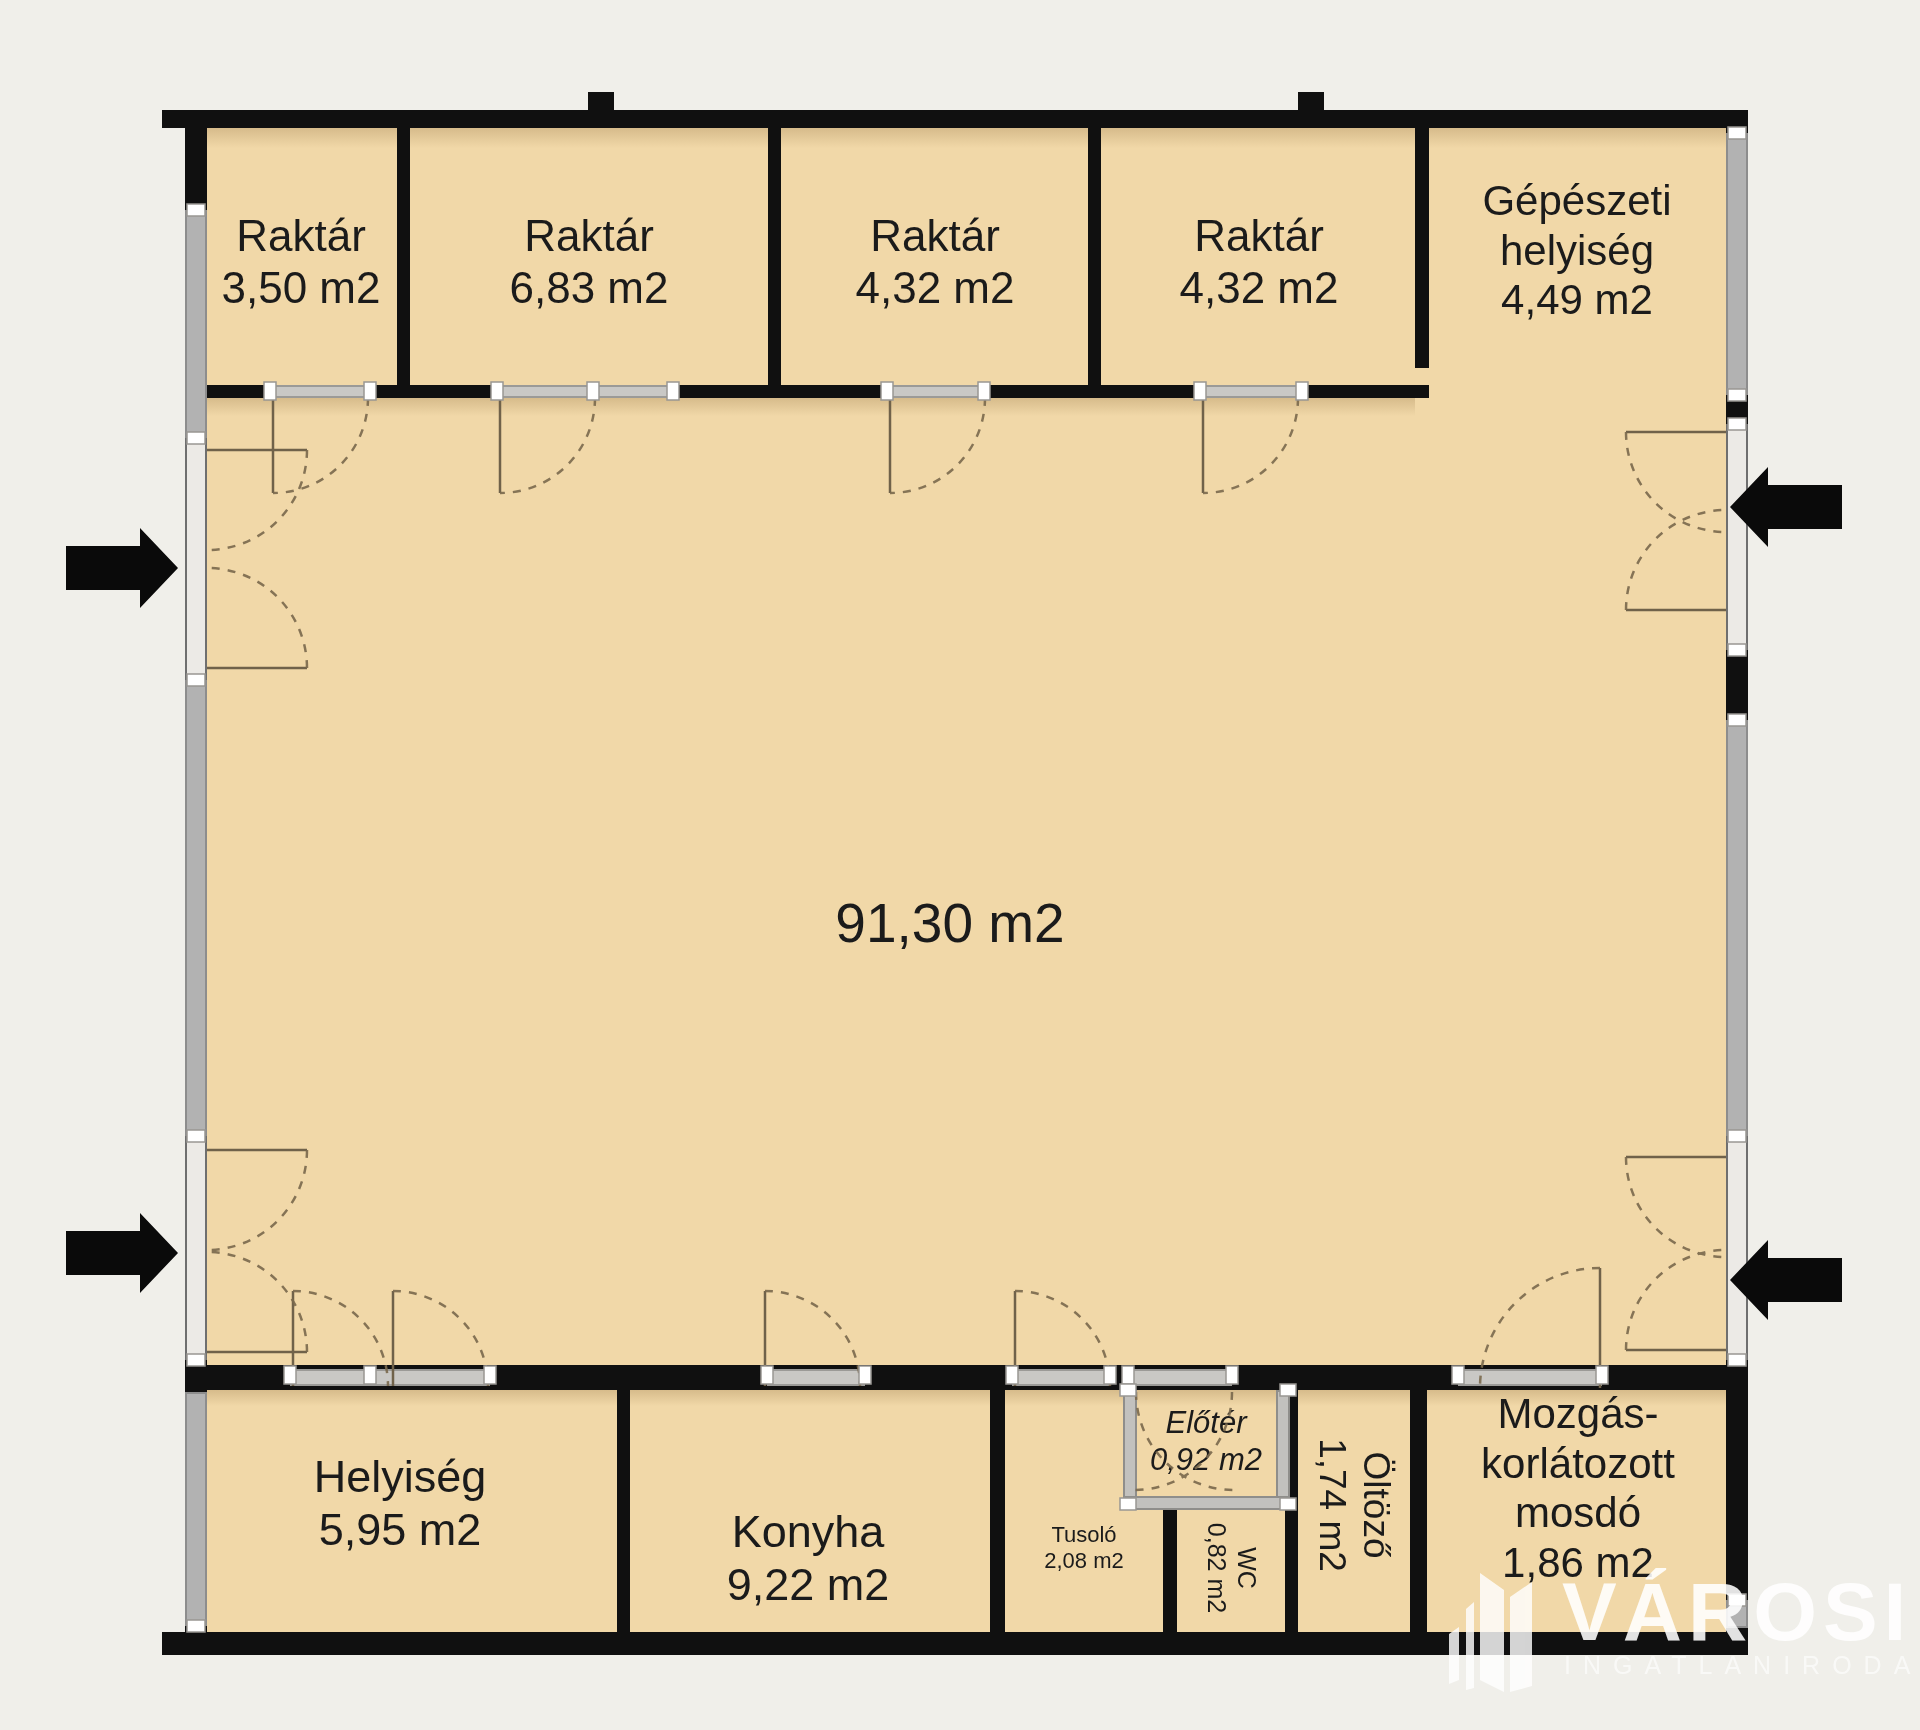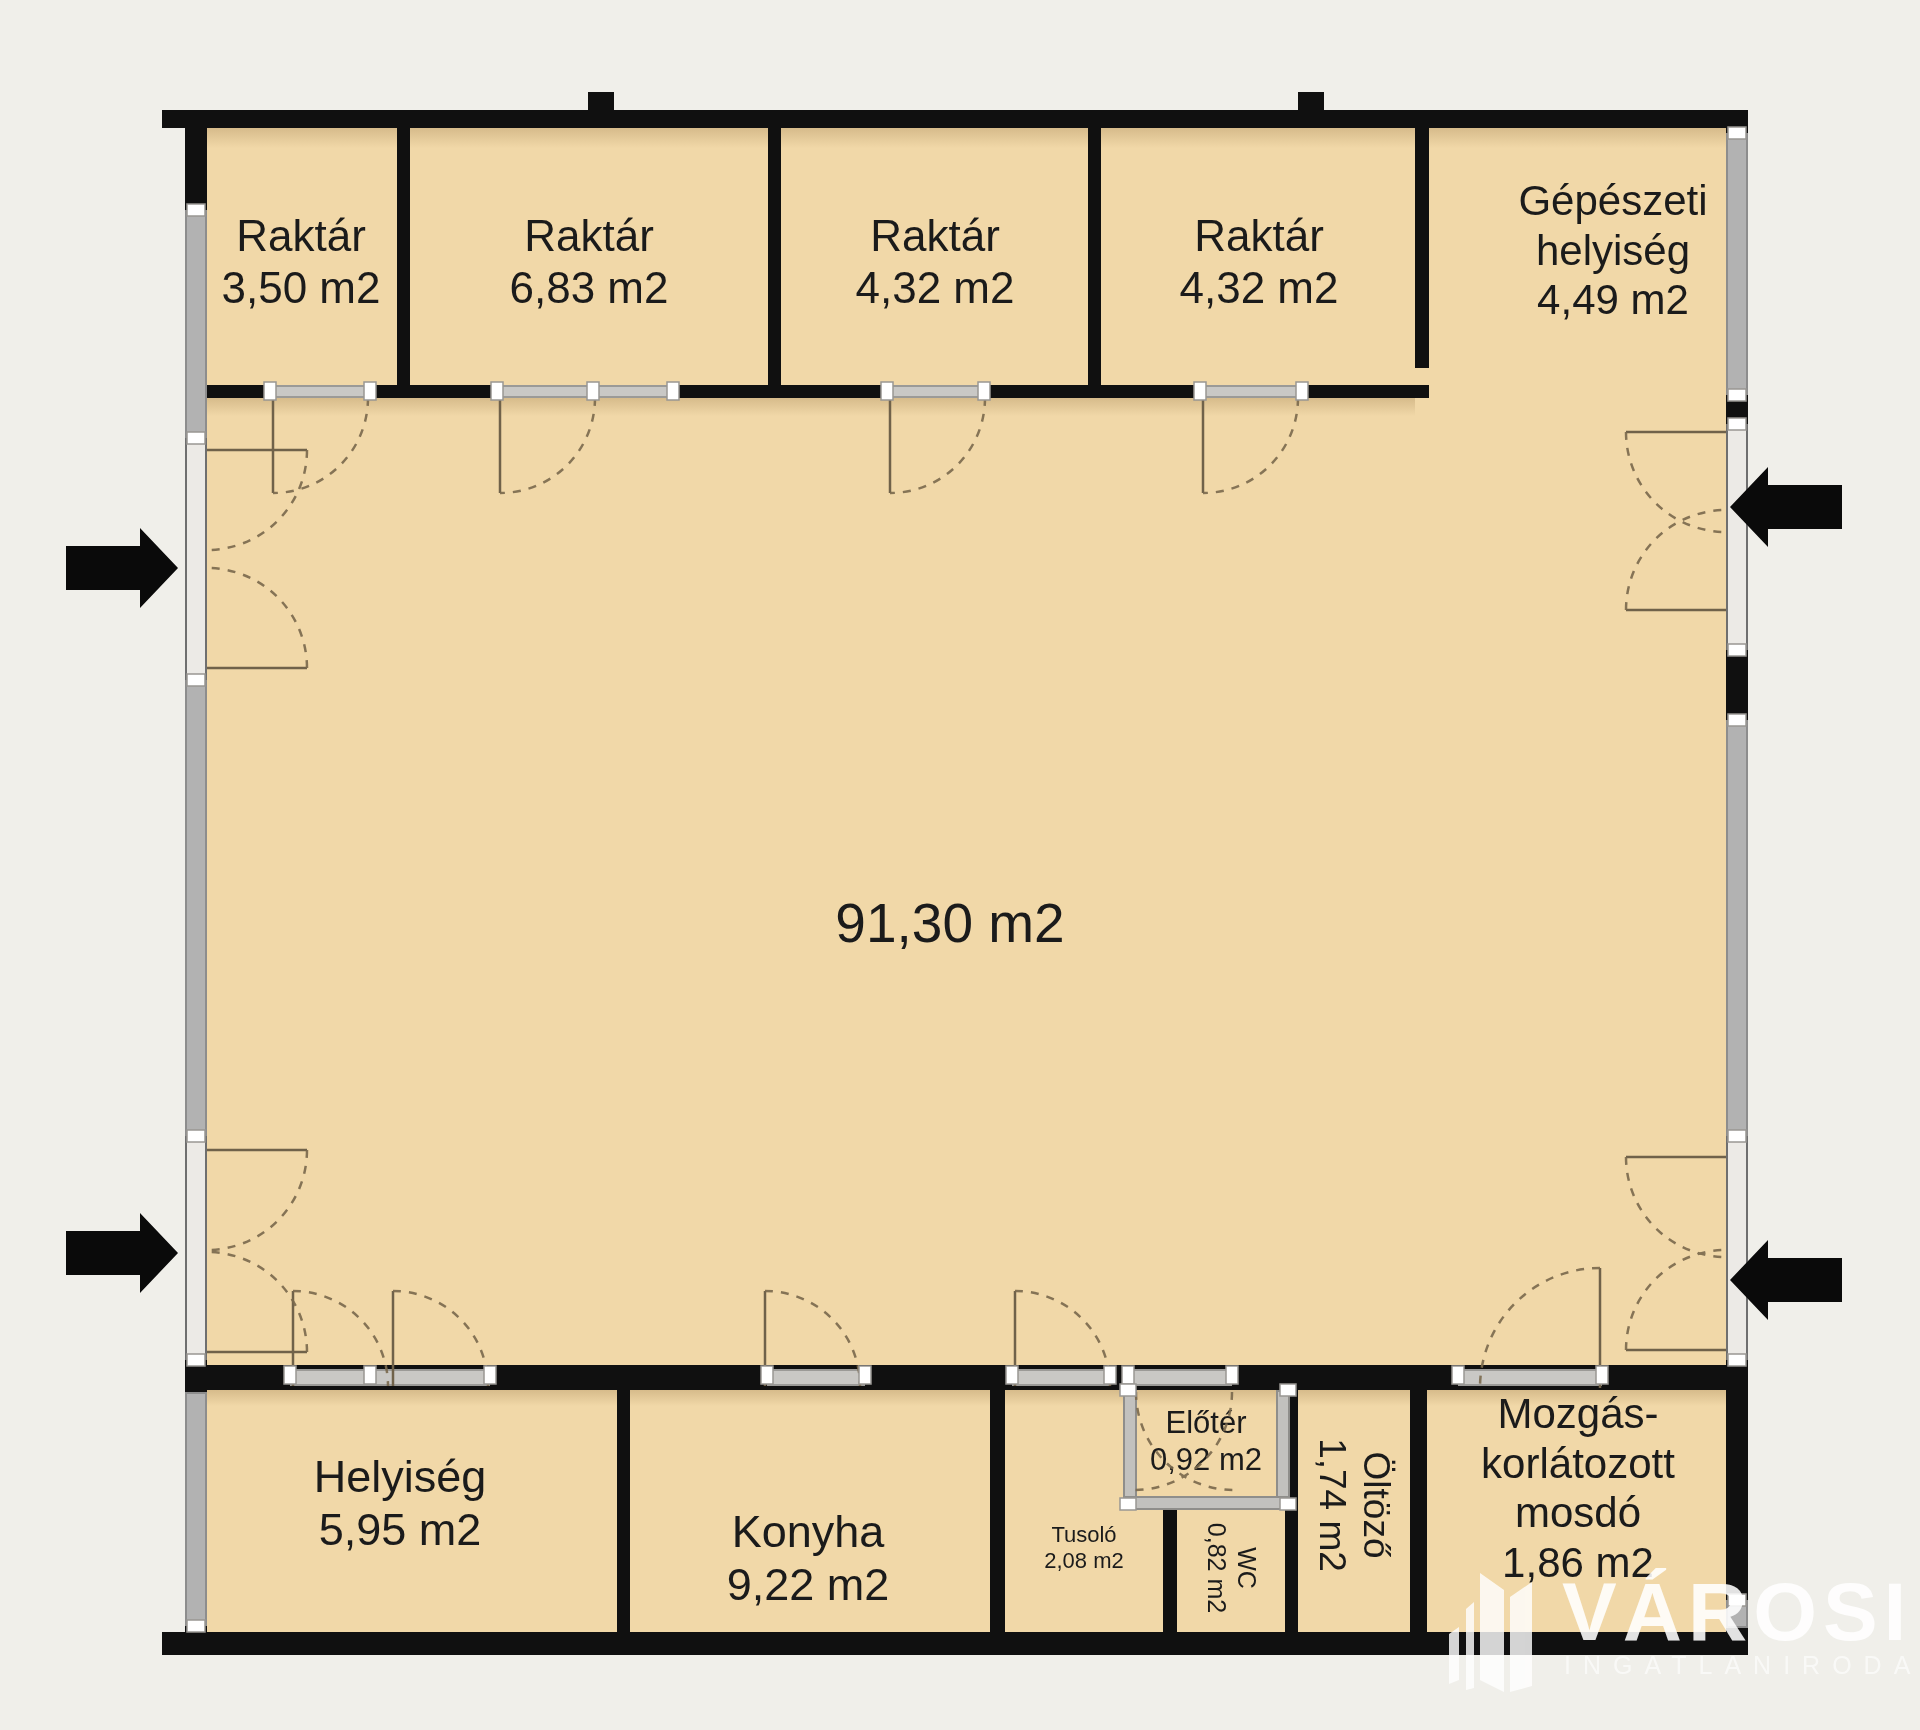--- a/index.html
+++ b/index.html
@@ -99,41 +99,41 @@
       <div>6,83 m2</div>
   </div>
   <div class="lbl" style="left:935px;top:262px;font-size:44px;">
     <div>Raktár</div>
       <div>4,32 m2</div>
   </div>
   <div class="lbl" style="left:1259px;top:262px;font-size:44px;">
     <div>Raktár</div>
       <div>4,32 m2</div>
   </div>
-  <div class="lbl" style="left:1577px;top:250px;font-size:42px;margin-left:36px;">
+  <div class="lbl" style="left:1577px;top:250px;font-size:42px;">
     <div>Gépészeti</div>
       <div>helyiség</div>
       <div>4,49 m2</div>
   </div>
   <div class="lbl" style="left:950px;top:923px;font-size:55px;">
     <div>91,30 m2</div>
   </div>
   <div class="lbl" style="left:400px;top:1503px;font-size:45px;">
     <div>Helyiség</div>
       <div>5,95 m2</div>
   </div>
   <div class="lbl" style="left:808px;top:1558px;font-size:45px;">
     <div>Konyha</div>
       <div>9,22 m2</div>
   </div>
   <div class="lbl" style="left:1084px;top:1548px;font-size:22px;">
     <div>Tusoló</div>
       <div>2,08 m2</div>
   </div>
-  <div class="lbl" style="left:1206px;top:1442px;font-size:31px;">
+  <div class="lbl" style="left:1206px;top:1442px;font-size:31px;font-style:italic;">
     <div>Előtér</div>
       <div>0,92 m2</div>
   </div>
   <div class="lbl rot" style="left:1231px;top:1568px;font-size:25px;">
     <div>WC</div>
       <div>0,82 m2</div>
   </div>
   <div class="lbl rot" style="left:1354px;top:1505px;font-size:37px;">
     <div>Öltöző</div>
       <div>1,74 m2</div>

